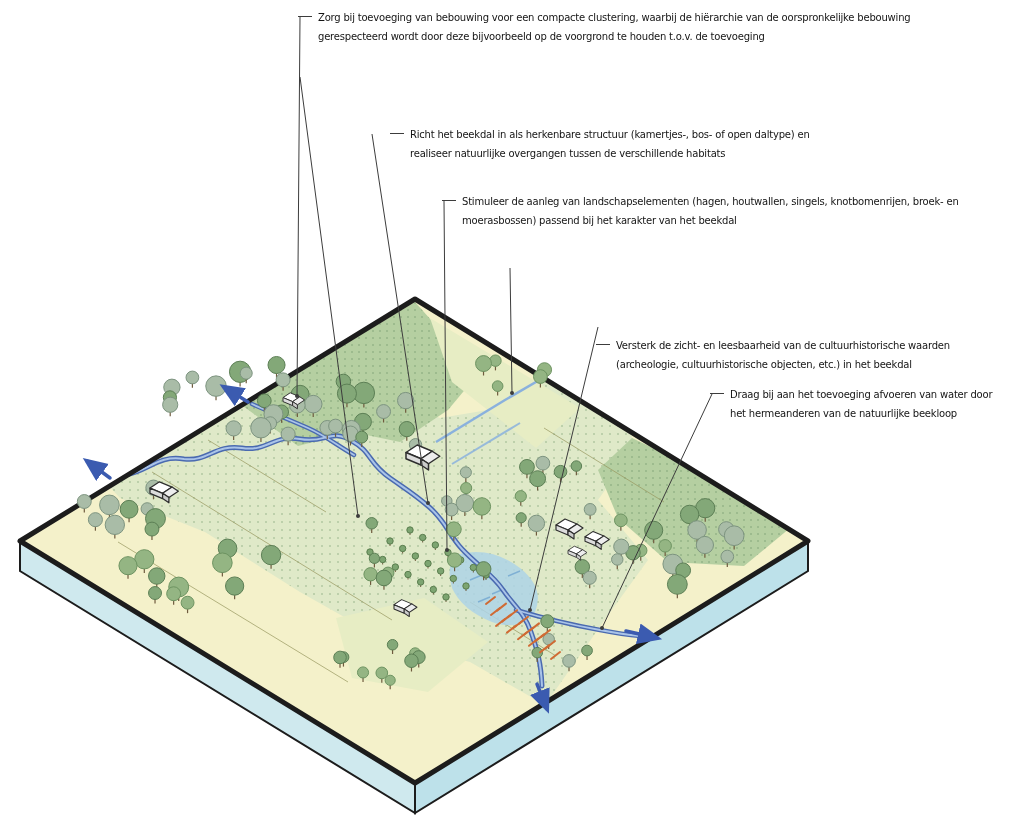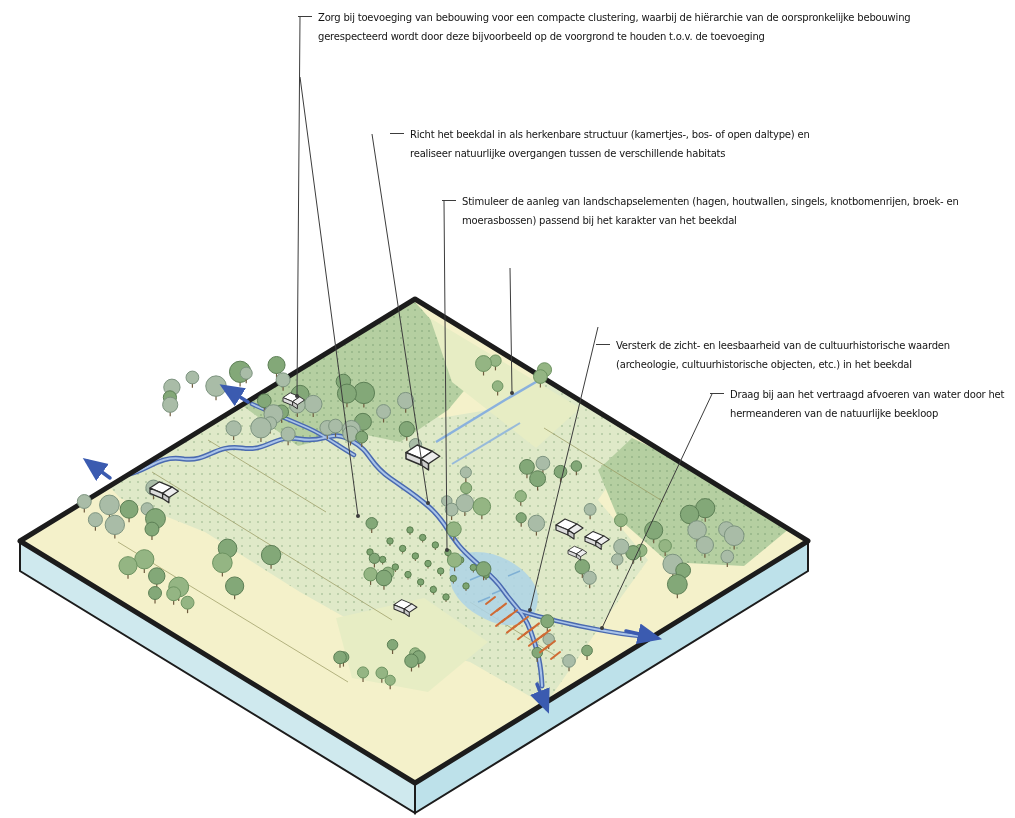--- a/index.html
+++ b/index.html
@@ -453,15 +453,15 @@
         <line x1="712" y1="394" x2="602" y2="628" stroke="#3c3c3c" stroke-width="1"></line>
         <circle cx="602" cy="628" r="2" fill="#3c3c3c"></circle>
       </g>
   </svg>
 
   <div class="annotations">
     <div class="note" style="left:318px;top:8px;width:620px;">Zorg bij toevoeging van bebouwing voor een compacte clustering, waarbij de hiërarchie van de oorspronkelijke bebouwing gerespecteerd wordt door deze bijvoorbeeld op de voorgrond te houden t.o.v. de toevoeging</div>
     <div class="note" style="left:410px;top:125px;width:430px;">Richt het beekdal in als herkenbare structuur (kamertjes-, bos- of open daltype) en realiseer natuurlijke overgangen tussen de verschillende habitats</div>
     <div class="note" style="left:462px;top:192px;width:500px;">Stimuleer de aanleg van landschapselementen (hagen, houtwallen, singels, knotbomenrijen, broek- en moerasbossen) passend bij het karakter van het beekdal</div>
     <div class="note" style="left:616px;top:318px;width:385px;margin-top:18px;">Versterk de zicht- en leesbaarheid van de cultuurhistorische waarden (archeologie, cultuurhistorische objecten, etc.) in het beekdal</div>
-    <div class="note" style="left:730px;top:385px;width:275px;">Draag bij aan het vertraagd afvoeren van water door het hermeanderen van de natuurlijke beekloop</div>
+    <div class="note" style="left:730px;top:385px;width:275px;">Draag bij aan het toevoeging afvoeren van water door het hermeanderen van de natuurlijke beekloop</div>
   </div>
 </div>
 
 </body></html>

